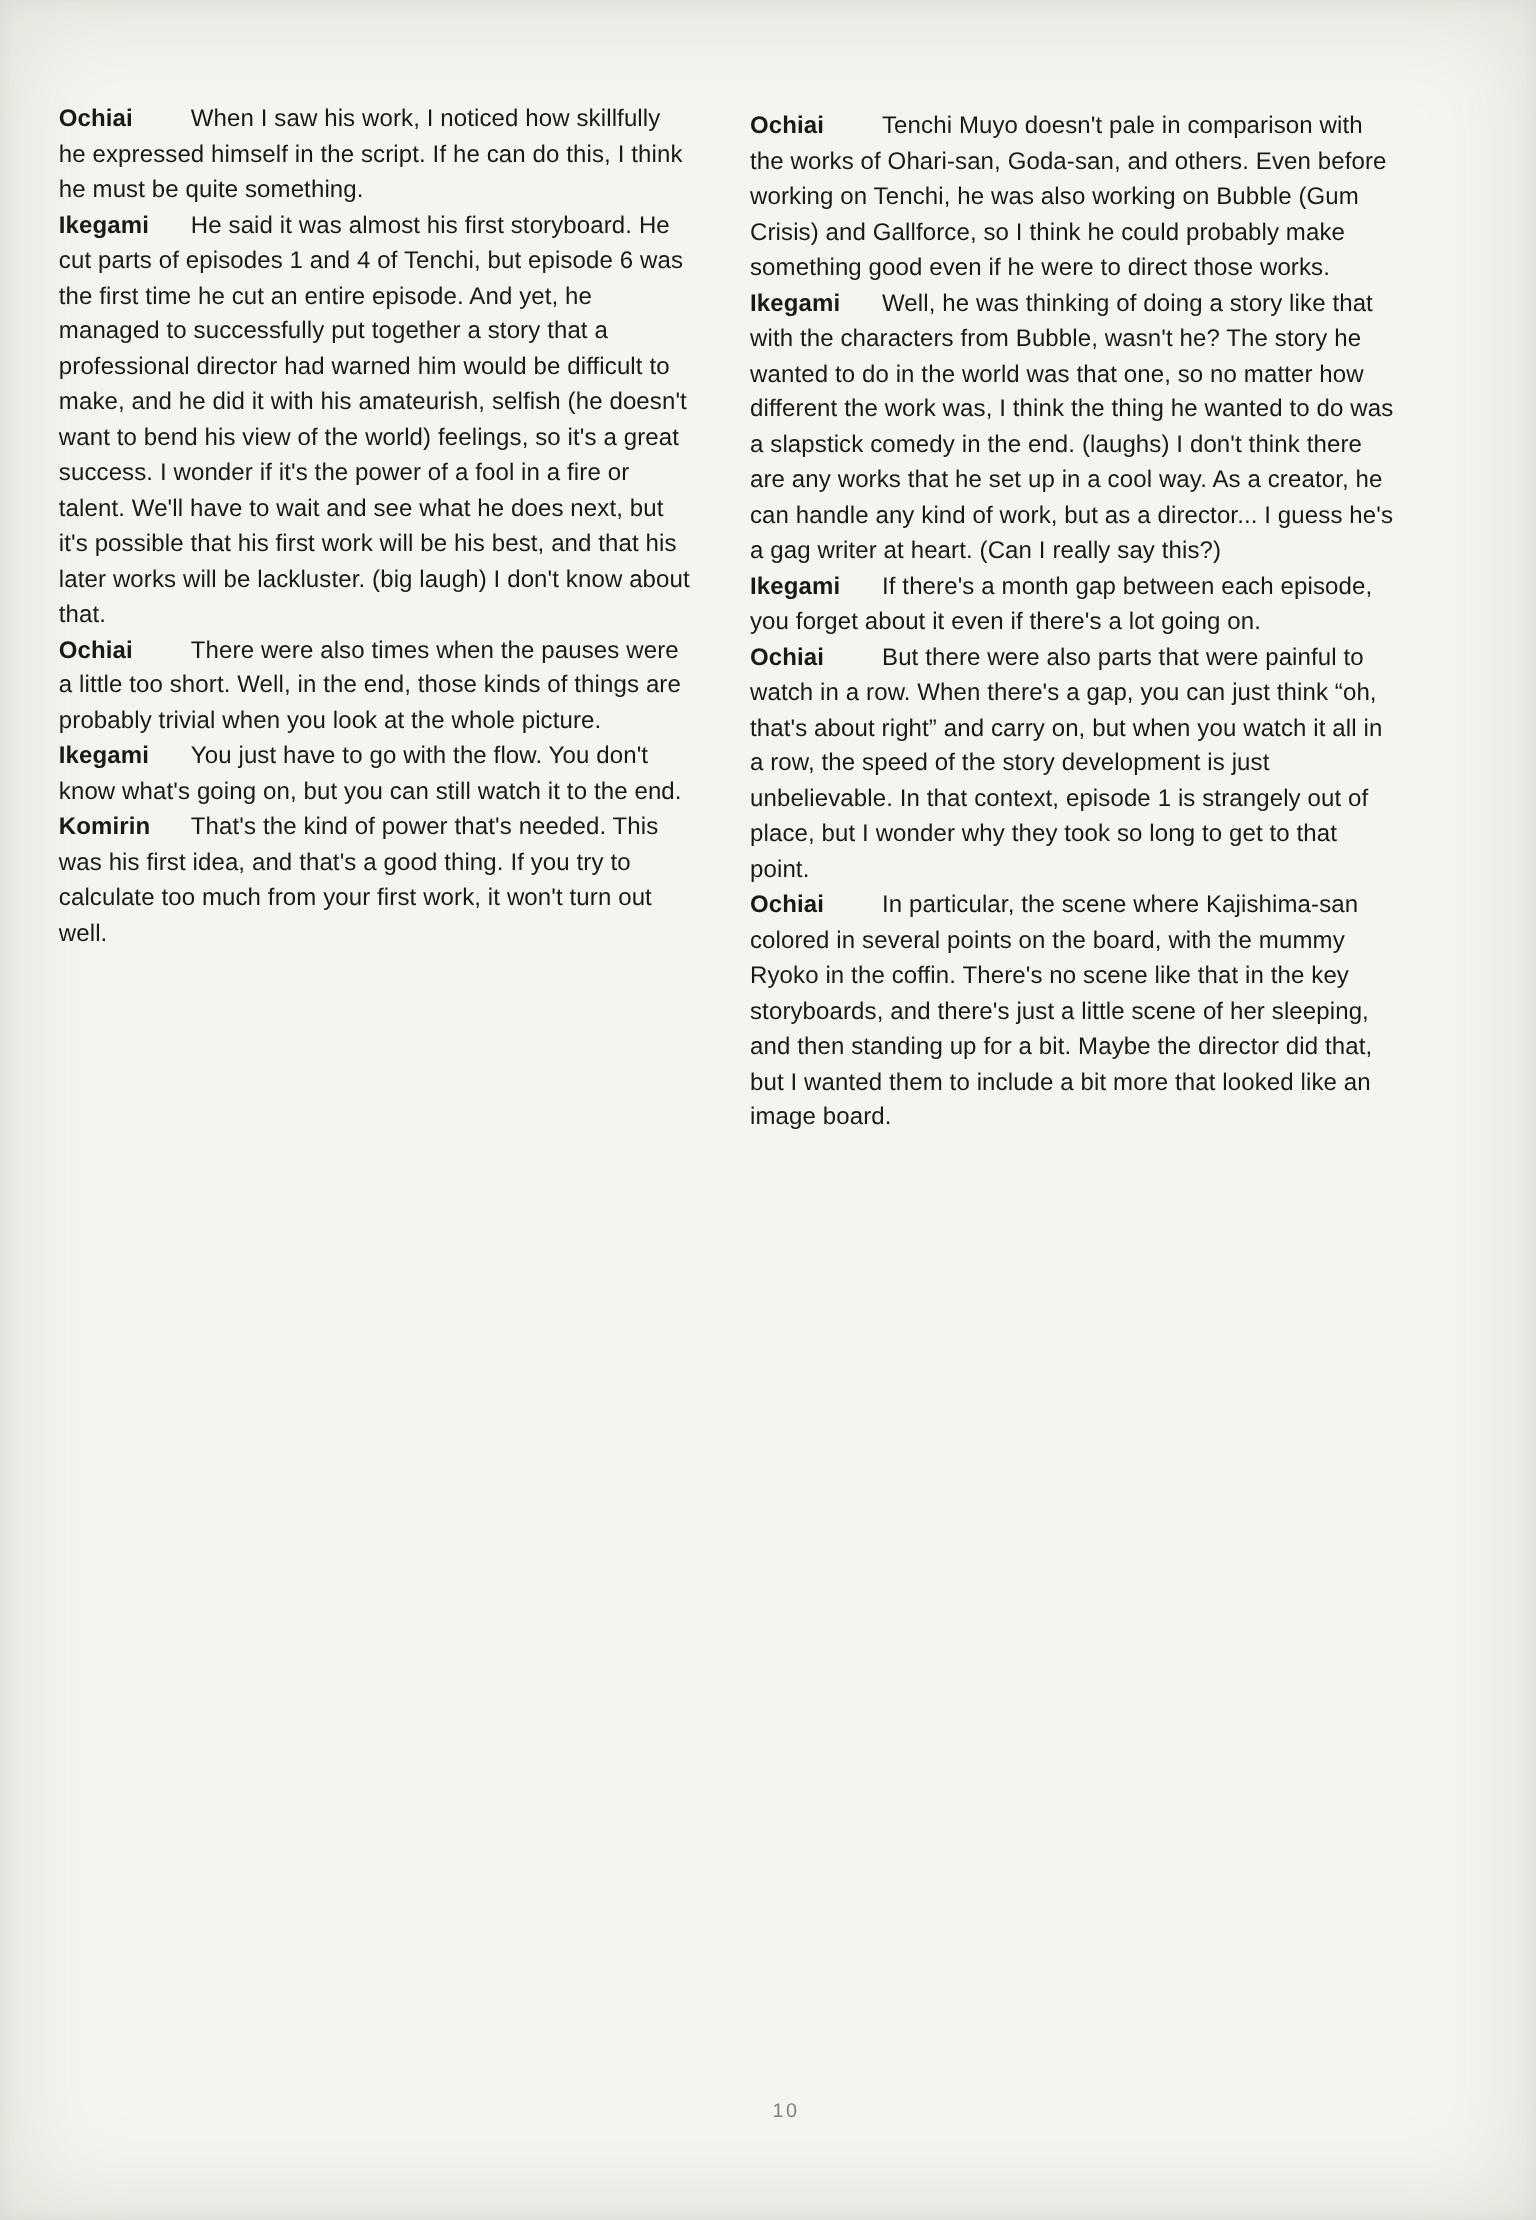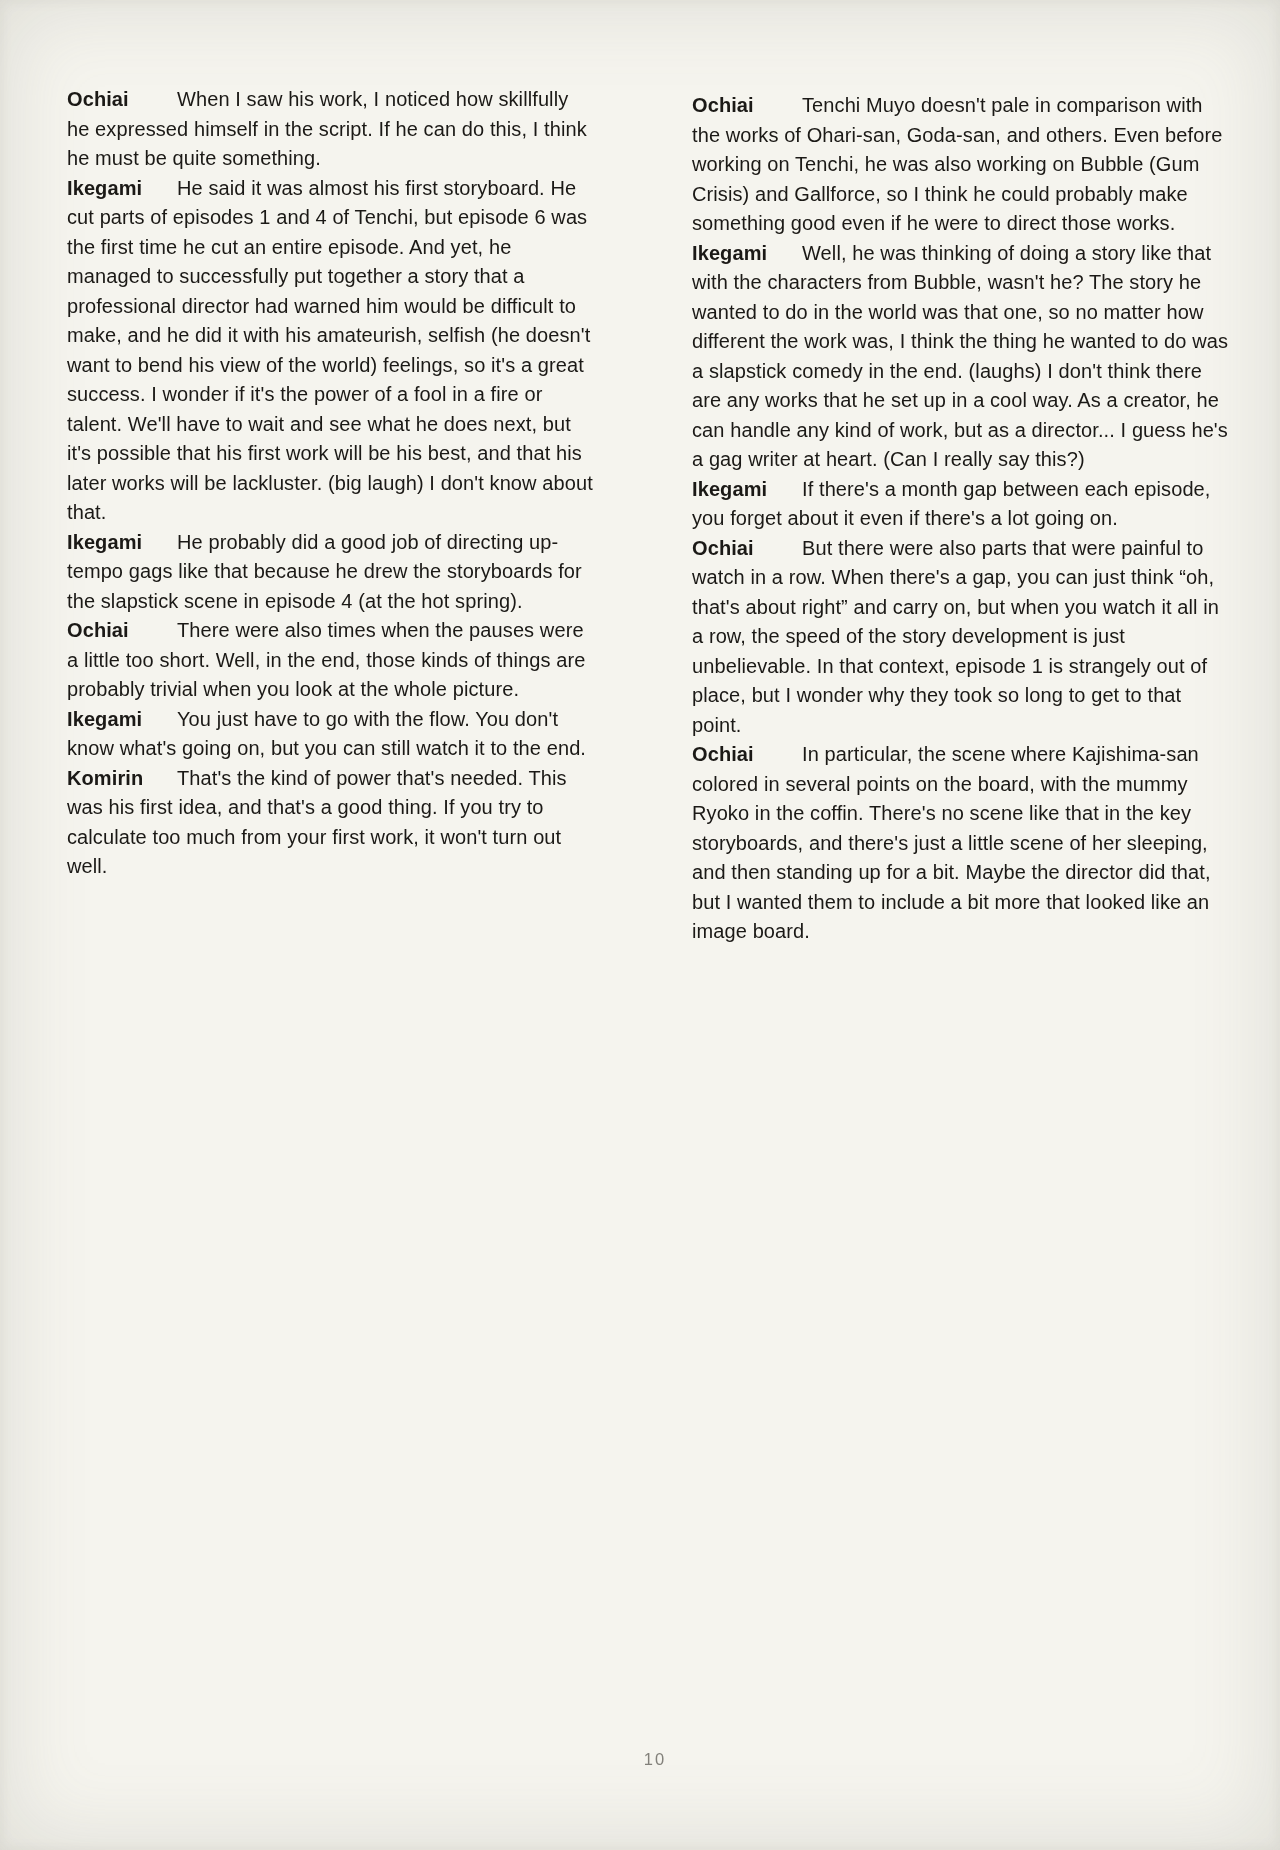--- a/index.html
+++ b/index.html
@@ -13,23 +13,23 @@
     font-family:"Liberation Sans","DejaVu Sans",sans-serif;
     color:#1b1916;
   }
   .vignette {
     position:absolute; inset:0; pointer-events:none;
     box-shadow: inset 0 0 80px 10px rgba(120,116,104,0.16),
                 inset 0 0 12px 2px rgba(120,116,104,0.08);
   }
   .cols {
     position:absolute;
-    top:85px; left:67px;
+    top:85px; left:49px;
     display:flex;
-    gap:97px;
+    gap:48px;
   }
   .col {
     width:528px;
     font-size:20px;
     line-height:29.5px;
     letter-spacing:0.1px;
     text-align:left;
   }
   .col-right {
     width:543px;
@@ -57,21 +57,20 @@
 <body>
 
 <div class="page">
   <div class="vignette"></div>
 
   <div class="cols">
 
     <div class="col col-left">
       <p class="dlg"><b class="spk">Ochiai</b><span>When I saw his work, I noticed how skillfully he expressed himself in the script. If he can do this, I think he must be quite something.</span></p>
       <p class="dlg"><b class="spk">Ikegami</b><span>He said it was almost his first storyboard. He cut parts of episodes 1 and 4 of Tenchi, but episode 6 was the first time he cut an entire episode. And yet, he managed to successfully put together a story that a professional director had warned him would be difficult to make, and he did it with his amateurish, selfish (he doesn't want to bend his view of the world) feelings, so it's a great success. I wonder if it's the power of a fool in a fire or talent. We'll have to wait and see what he does next, but it's possible that his first work will be his best, and that his later works will be lackluster. (big laugh) I don't know about that.</span></p>
-      <p class="dlg"><b class="spk">Ikegami</b><span>He probably did a good job of directing up-tempo gags like that because he drew the storyboards for the slapstick scene in episode 4 (at the hot spring).</span></p>
       <p class="dlg"><b class="spk">Ochiai</b><span>There were also times when the pauses were a little too short. Well, in the end, those kinds of things are probably trivial when you look at the whole picture.</span></p>
       <p class="dlg"><b class="spk">Ikegami</b><span>You just have to go with the flow. You don't know what's going on, but you can still watch it to the end.</span></p>
       <p class="dlg"><b class="spk">Komirin</b><span>That's the kind of power that's needed. This was his first idea, and that's a good thing. If you try to calculate too much from your first work, it won't turn out well.</span></p>
     </div>
 
     <div class="col col-right">
       <p class="dlg"><b class="spk">Ochiai</b><span>Tenchi Muyo doesn't pale in comparison with the works of Ohari-san, Goda-san, and others. Even before working on Tenchi, he was also working on Bubble (Gum Crisis) and Gallforce, so I think he could probably make something good even if he were to direct those works.</span></p>
       <p class="dlg"><b class="spk">Ikegami</b><span>Well, he was thinking of doing a story like that with the characters from Bubble, wasn't he? The story he wanted to do in the world was that one, so no matter how different the work was, I think the thing he wanted to do was a slapstick comedy in the end. (laughs) I don't think there are any works that he set up in a cool way. As a creator, he can handle any kind of work, but as a director... I guess he's a gag writer at heart. (Can I really say this?)</span></p>
       <p class="dlg"><b class="spk">Ikegami</b><span>If there's a month gap between each episode, you forget about it even if there's a lot going on.</span></p>
       <p class="dlg"><b class="spk">Ochiai</b><span>But there were also parts that were painful to watch in a row. When there's a gap, you can just think “oh, that's about right” and carry on, but when you watch it all in a row, the speed of the story development is just unbelievable. In that context, episode 1 is strangely out of place, but I wonder why they took so long to get to that point.</span></p>

